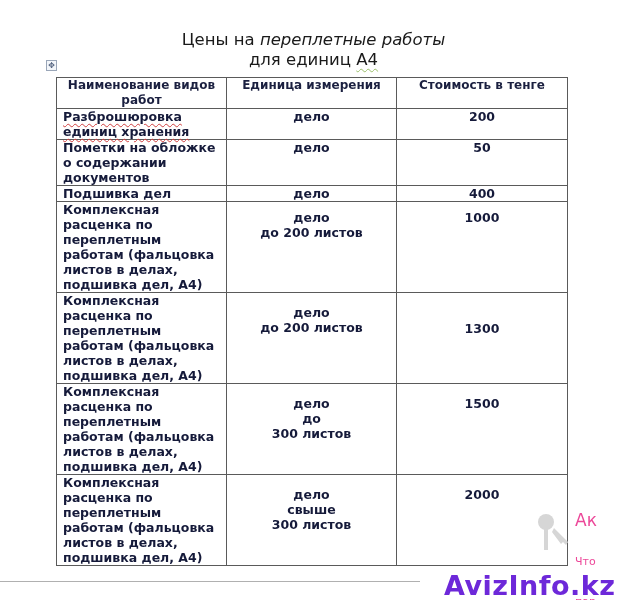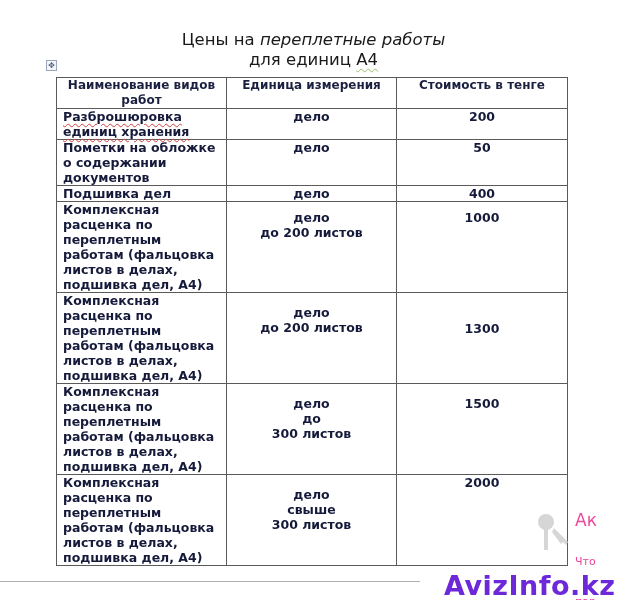--- a/index.html
+++ b/index.html
@@ -83,21 +83,21 @@
         </td>
     <td class="c" style="padding-top:12px">1500</td>
   </tr>
   <tr style="height:90px">
     <td>Комплексная расценка по переплетным работам (фальцовка листов в делах, подшивка дел, А4)</td>
     <td class="c" style="padding-top:12px">
           <div>дело</div>
           <div>свыше</div>
           <div>300 листов</div>
         </td>
-    <td class="c" style="">2000</td>
+    <td class="c" style="padding-top:12px">2000</td>
   </tr>
 </tbody>
   </table>
 
 <div class="bottom-rule"></div>
 
 <svg class="key-icon" viewBox="0 0 40 46">
   <circle cx="10" cy="10" r="8" fill="#d6d6d6"></circle>
   <rect x="8" y="16" width="4" height="22" fill="#d6d6d6"></rect>
   <path d="M18 16 L32 30 L30 33 L27 30 L25 32 L16 20 Z" fill="#d6d6d6"></path>

